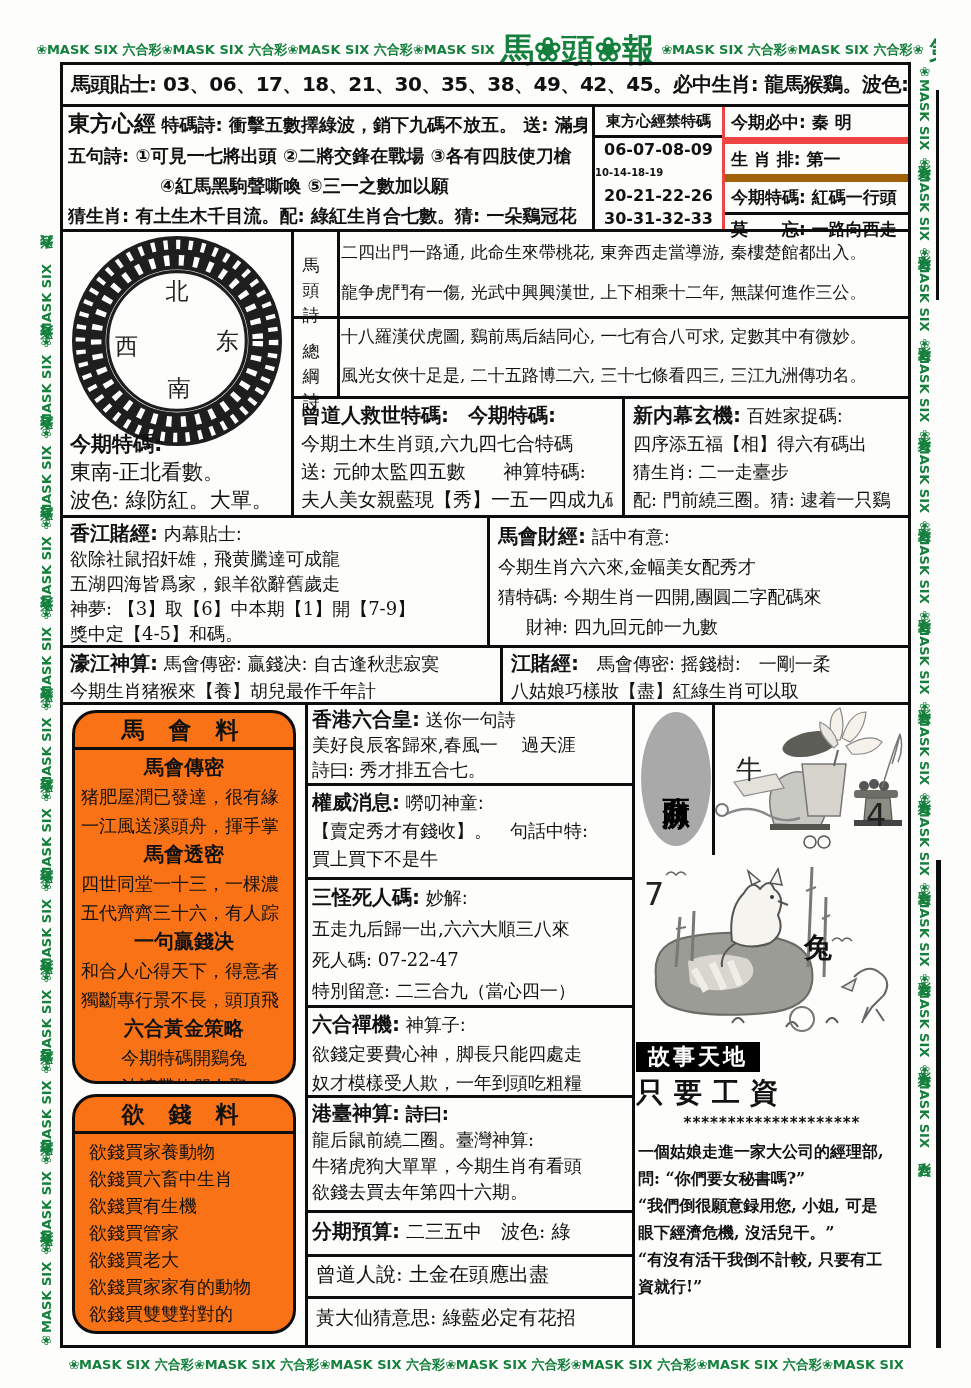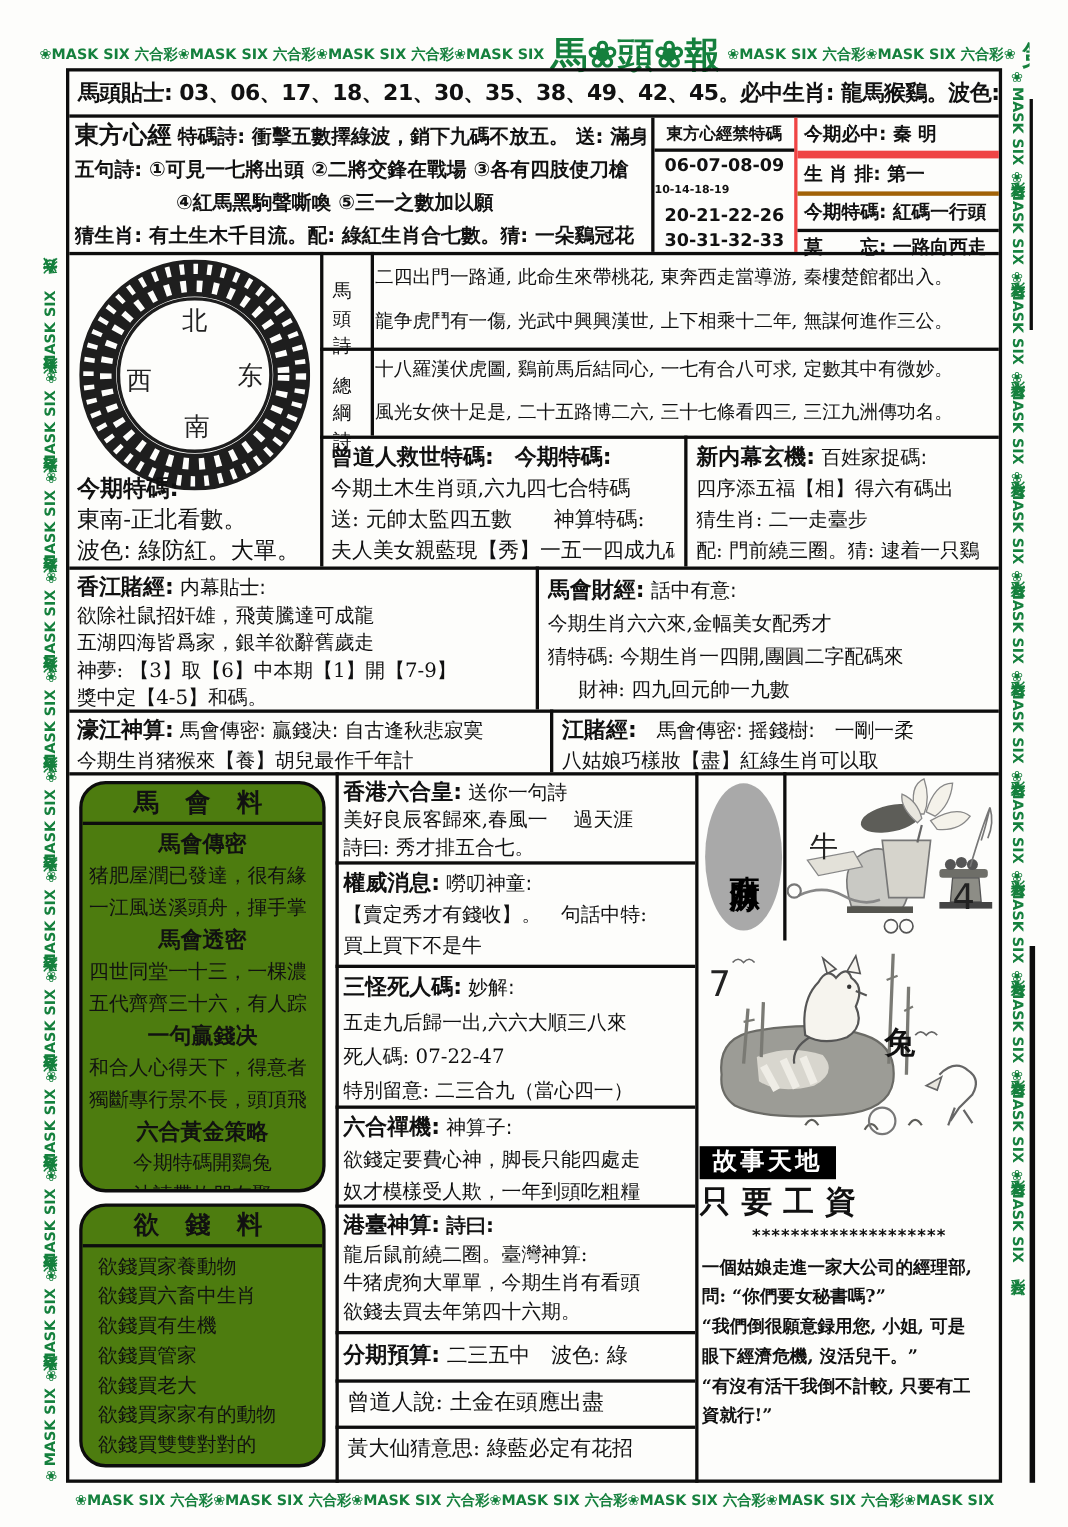--- a/index.html
+++ b/index.html
@@ -19,21 +19,21 @@
   .hr{border-top:3px solid #0d0d0d;height:0;}
   .vr{border-left:3px solid #0d0d0d;width:0;}
 
   
   .blk{line-height:29px;font-size:19px;white-space:nowrap;overflow:hidden;padding:3px 7px;}
   .bt{font-weight:bold;font-size:20px;}
 
   .vlabel{width:30px;font-weight:normal;font-size:17px;line-height:25px;text-align:center;
           word-break:break-all;white-space:normal;padding-top:6px;margin-top:13px;}
 
-  .rbox{border:3px solid #0d0d0d;border-radius:24px;overflow:hidden;background:#4d7c0f;}
+  .rbox{border:3px solid #0d0d0d;border-radius:24px;overflow:hidden;background:#f97316;}
   .rbox .rhead{border-bottom:3px solid #0d0d0d;text-align:center;font-weight:bold;
                font-size:23px;letter-spacing:8px;line-height:34px;height:34px;}
   .rline{font-size:18px;line-height:29px;white-space:nowrap;overflow:hidden;}
   .rsub{font-weight:bold;font-size:20px;text-align:center;font-family:"DejaVu Sans",sans-serif;}
 
   .story-line{font-size:16px;line-height:27px;font-weight:bold;white-space:nowrap;overflow:hidden;}
 </style>
 </head>
 <body>
 
@@ -71,21 +71,21 @@
   <div class="abs" style="left:595px;top:107px;width:313px;height:122px;">
     <div class="abs" style="left:0;top:0;width:130px;height:122px;border-right:3px solid #ef4444;">
       <div class="b nw" style="height:28px;line-height:28px;text-align:center;font-size:15px;border-bottom:3px solid #0d0d0d;">東方心經禁特碼</div>
       <div class="b nw" style="line-height:23px;text-align:center;font-size:16px;">06-07-08-09</div>
       <div class="b nw" style="line-height:23px;text-align:left;font-size:10px;">10-14-18-19</div>
       <div class="b nw" style="line-height:23px;text-align:center;font-size:16px;">20-21-22-26</div>
       <div class="b nw" style="line-height:23px;text-align:center;font-size:16px;">30-31-32-33</div>
     </div>
     <div class="abs" style="left:130px;top:0;width:183px;height:122px;">
       <div class="b nw" style="height:30px;line-height:30px;padding-left:6px;font-size:17px;border-bottom:7px solid #ef4444;">今期必中: 秦 明</div>
-      <div class="b nw" style="height:30px;line-height:30px;padding-left:6px;font-size:17px;border-bottom:4px solid #a16207;">生 肖 排: 第一</div>
+      <div class="b nw" style="height:30px;line-height:30px;padding-left:6px;font-size:17px;border-bottom:8px solid #a16207;">生 肖 排: 第一</div>
       <div class="b nw" style="height:30px;line-height:30px;padding-left:6px;font-size:17px;border-bottom:3px solid #0d0d0d;">今期特碼: 紅碼一行頭</div>
       <div class="b nw" style="height:29px;line-height:29px;padding-left:6px;font-size:17px;">莫　　忘: 一路向西走</div>
     </div>
   </div>
 
   <div class="abs hr" style="left:63px;top:229px;width:845px;"></div>
   <div class="abs hr" style="left:291px;top:316px;width:617px;"></div>
   <div class="abs hr" style="left:291px;top:396px;width:617px;"></div>
   <div class="abs hr" style="left:63px;top:515px;width:845px;"></div>
   <div class="abs hr" style="left:63px;top:645px;width:845px;"></div>

